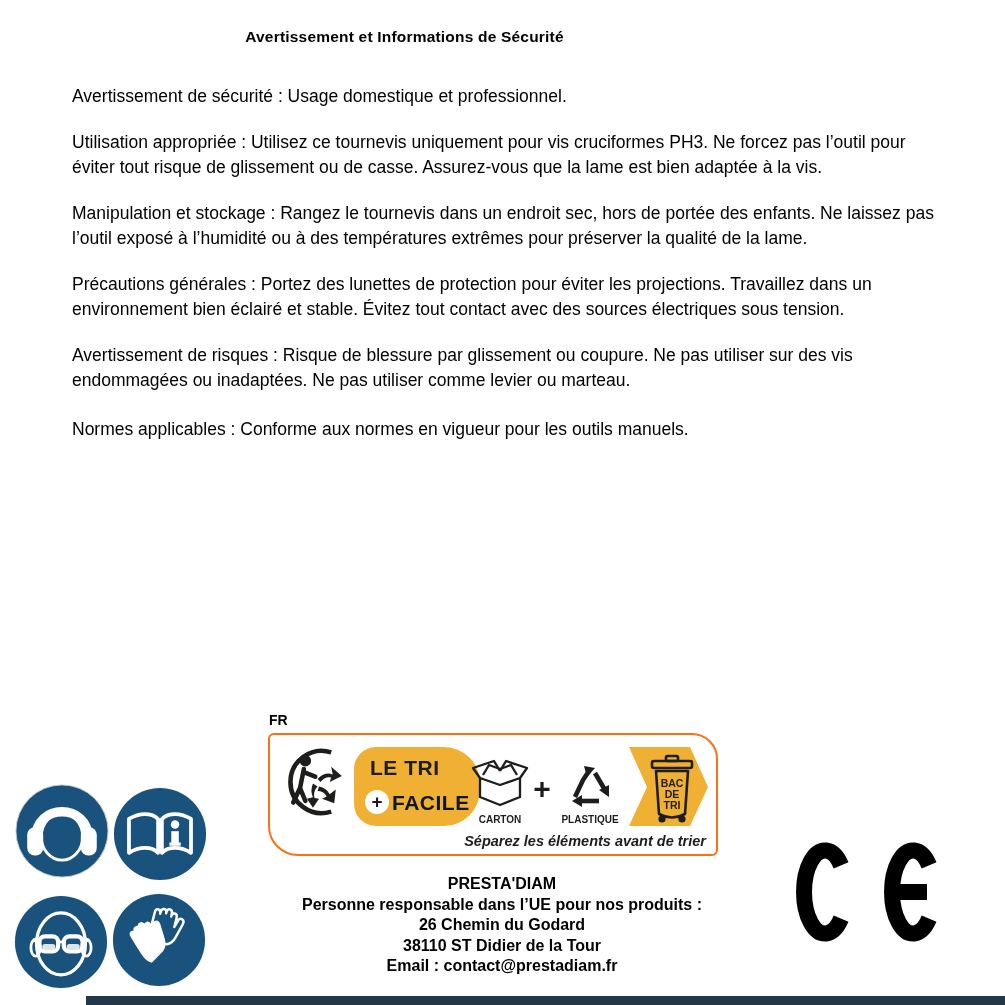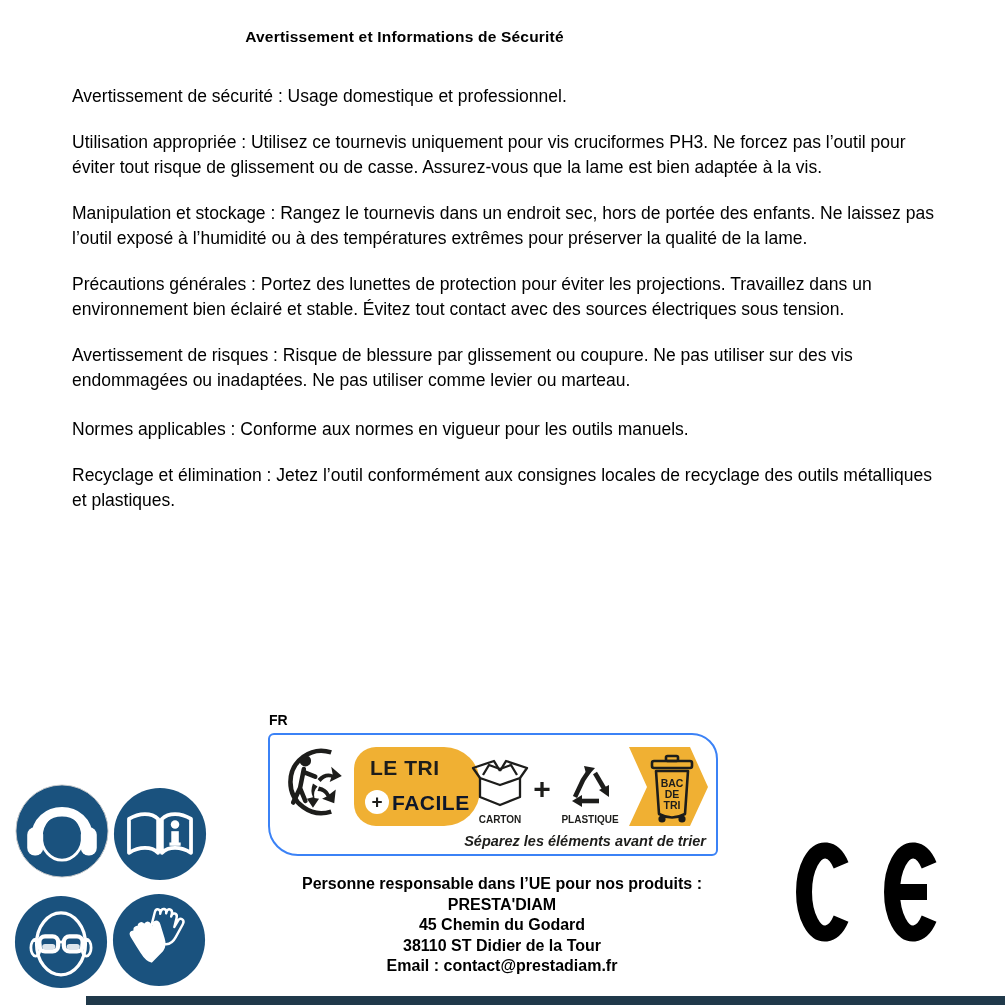--- a/index.html
+++ b/index.html
@@ -22,21 +22,21 @@
   .picto{position:absolute;width:94px;height:94px;}
   #picto-ear{left:15px;top:784px;}
   #picto-book{left:113px;top:787px;}
   #picto-goggles{left:14px;top:895px;}
   #picto-gloves{left:112px;top:893px;}
 
   
   .fr-label{position:absolute;left:269px;top:712px;font-weight:bold;font-size:14px;}
   .info-tri{
     position:absolute;left:268px;top:733px;width:450px;height:123px;
-    background:#fff;border:2px solid #3b82f6;box-sizing:border-box;
+    background:#fff;border:2px solid #f97316;box-sizing:border-box;
     border-radius:6px 26px 6px 30px;
     text-decoration:underline;
   }
   .triman{position:absolute;left:8px;top:9px;width:76px;height:76px;}
   .yellow-blob{
     position:absolute;left:84px;top:12px;width:126px;height:79px;
     border-radius:22px 36px 36px 22px;
   }
   .letri{position:absolute;left:16px;top:9px;font-weight:bold;font-size:21px;color:#1d1d1b;letter-spacing:.5px;}
   .plus-circle{
@@ -61,21 +61,20 @@
 
 <div class="title">Avertissement et Informations de Sécurité</div>
 
 <div class="content">
   <p>Avertissement de sécurité : Usage domestique et professionnel.</p>
   <p>Utilisation appropriée : Utilisez ce tournevis uniquement pour vis cruciformes PH3. Ne forcez pas l’outil pour éviter tout risque de glissement ou de casse. Assurez-vous que la lame est bien adaptée à la vis.</p>
   <p>Manipulation et stockage : Rangez le tournevis dans un endroit sec, hors de portée des enfants. Ne laissez pas l’outil exposé à l’humidité ou à des températures extrêmes pour préserver la qualité de la lame.</p>
   <p>Précautions générales : Portez des lunettes de protection pour éviter les projections. Travaillez dans un environnement bien éclairé et stable. Évitez tout contact avec des sources électriques sous tension.</p>
   <p>Avertissement de risques : Risque de blessure par glissement ou coupure. Ne pas utiliser sur des vis endommagées ou inadaptées. Ne pas utiliser comme levier ou marteau.</p>
   <p class="extra-gap">Normes applicables : Conforme aux normes en vigueur pour les outils manuels.</p>
-  <p>Recyclage et élimination : Jetez l’outil conformément aux consignes locales de recyclage des outils métalliques et plastiques.</p>
 </div>
 
 <svg id="picto-ear" class="picto" viewBox="0 0 100 100">
   <circle cx="50" cy="50" r="49" fill="#1A527E" stroke="#cccccc" stroke-width="1"></circle>
   <path d="M22 58 C22 20, 78 20, 78 58" fill="none" stroke="#fff" stroke-width="10"></path>
   <ellipse cx="50" cy="56" rx="22" ry="25" fill="none" stroke="#fff" stroke-width="3"></ellipse>
   <rect x="13" y="46" width="17" height="30" rx="8" fill="#fff"></rect>
   <rect x="70" y="46" width="17" height="30" rx="8" fill="#fff"></rect>
 </svg>
 
@@ -163,23 +162,23 @@
     </g>
     <text x="206" y="52" text-anchor="middle" font-size="10.5" font-weight="bold" fill="#1d1d1b">BAC</text>
     <text x="206" y="63" text-anchor="middle" font-size="10.5" font-weight="bold" fill="#1d1d1b">DE</text>
     <text x="206" y="74" text-anchor="middle" font-size="10.5" font-weight="bold" fill="#1d1d1b">TRI</text>
   </svg>
 
   <div class="caption">Séparez les éléments avant de trier</div>
 </div>
 
 <div class="contact">
+  <div>PRESTA'DIAM</div>
   <div>Personne responsable dans l’UE pour nos produits :</div>
-  <div>PRESTA'DIAM</div>
-  <div>45 Chemin du Godard</div>
+  <div>26 Chemin du Godard</div>
   <div>38110 ST Didier de la Tour</div>
   <div>Email : contact@prestadiam.fr</div>
 </div>
 
 <svg class="ce-mark" viewBox="0 0 146 100">
   <path d="M45.1 23.3 A21 41.5 0 1 0 45.1 76.7" fill="none" stroke="#000" stroke-width="16"></path>
   <path d="M133.1 23.3 A21 41.5 0 1 0 133.1 76.7" fill="none" stroke="#000" stroke-width="16"></path>
   <path d="M100 50 L131 50" stroke="#000" stroke-width="16"></path>
 </svg>
 

